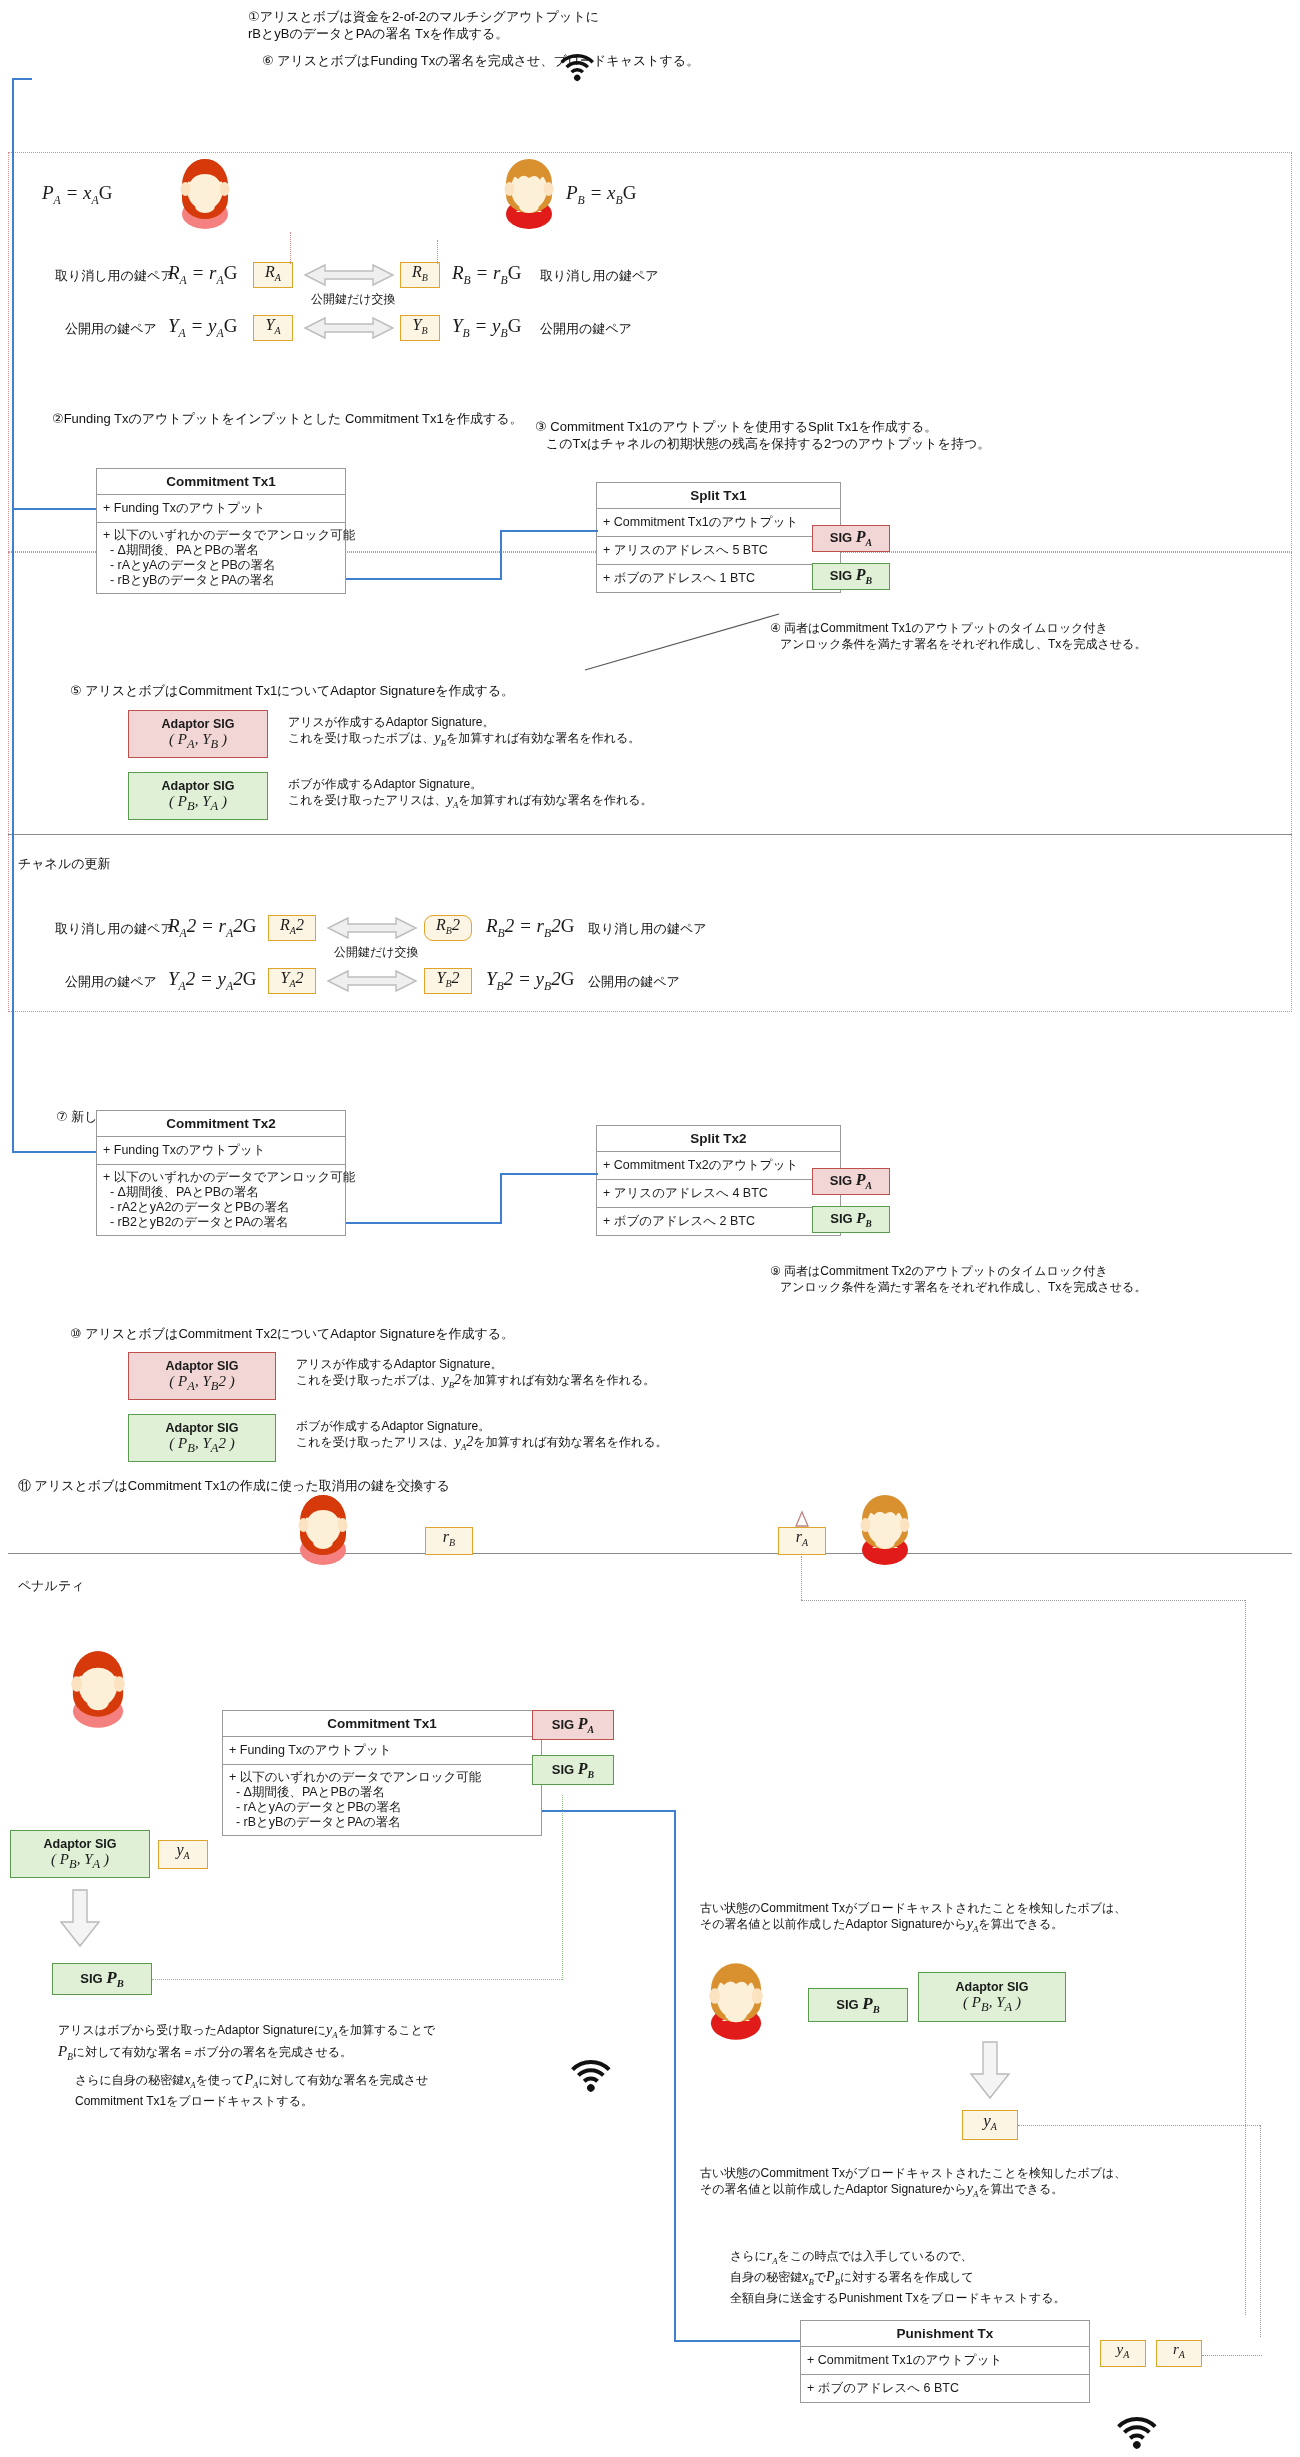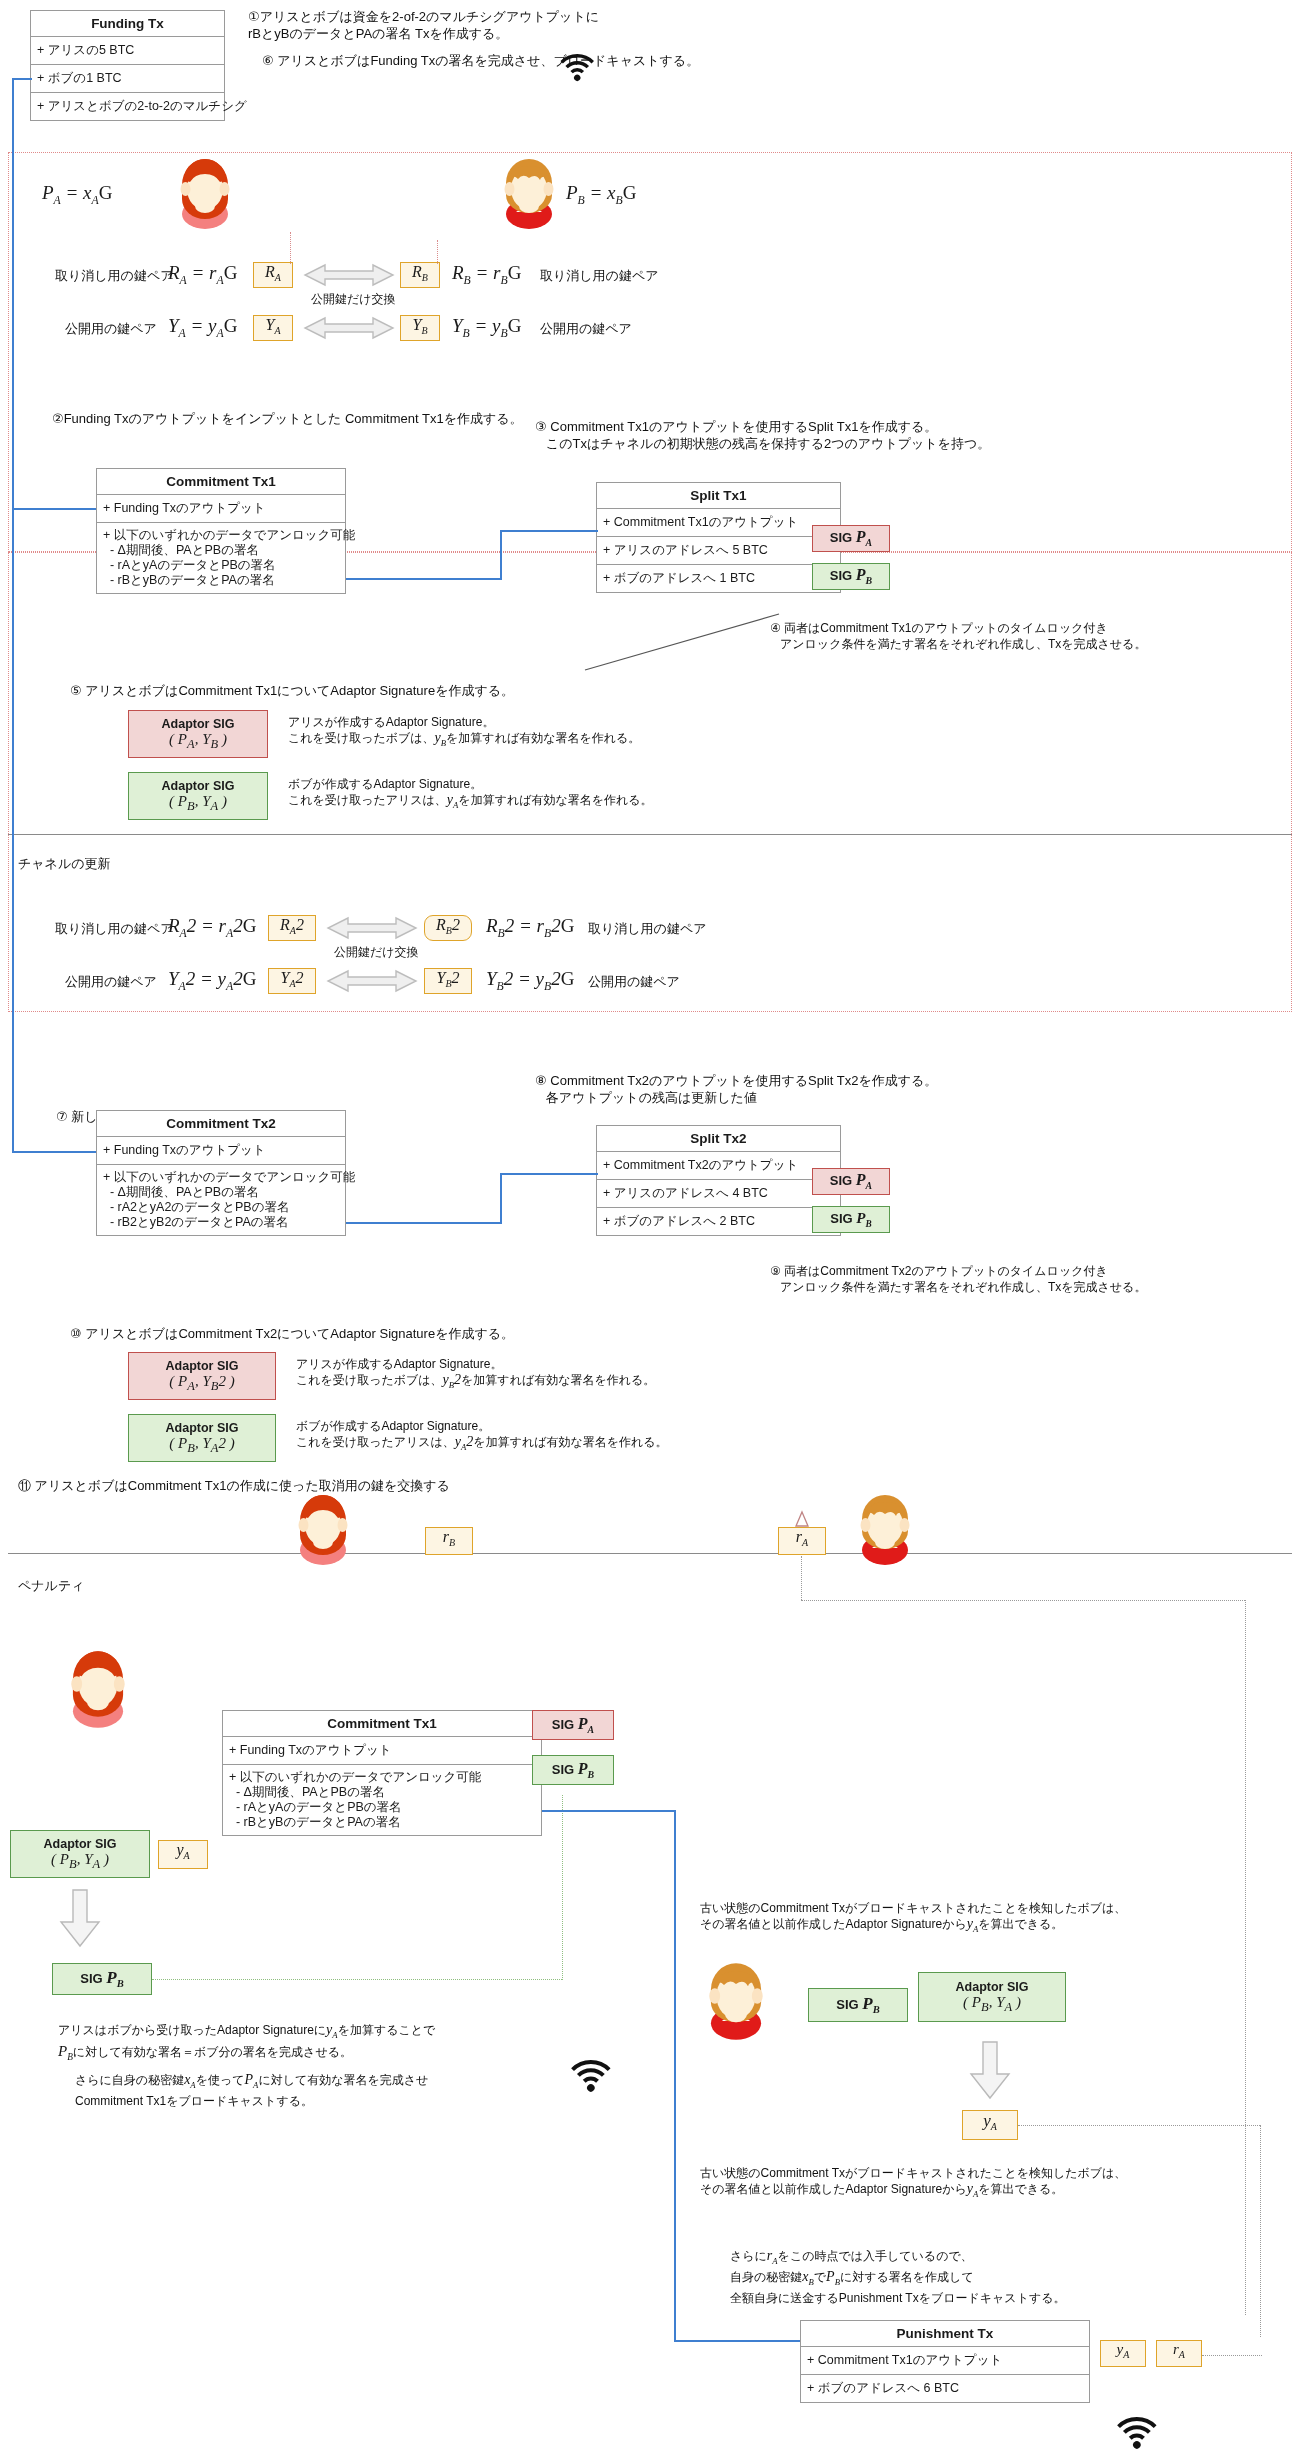--- a/index.html
+++ b/index.html
@@ -42,26 +42,20 @@
 </head>
 <body>
 
 <div id="page">
 
   <div class="abs dotframe" style="left:8px;top:152px;width:1284px;height:400px;"></div>
   <div class="abs dotframe" style="left:8px;top:552px;width:1284px;height:460px;"></div>
   <div class="abs sep" style="left:8px;top:834px;width:1284px;"></div>
   <div class="abs sep" style="left:8px;top:1553px;width:1284px;"></div>
 
-  <div class="abs txbox" style="left:30px;top:10px;width:195px;">
-    <div class="hdr">Funding Tx</div>
-    <div class="row">+ アリスの5 BTC</div>
-    <div class="row">+ ボブの1 BTC</div>
-    <div class="row">+ アリスとボブの2-to-2のマルチシグ</div>
-  </div>
 
   <div class="abs txt" style="left:248px;top:8px;">①アリスとボブは資金を2-of-2のマルチシグアウトプットに
 rBとyBのデータとPAの署名 Txを作成する。</div>
   <div class="abs txt" style="left:262px;top:52px;">⑥ アリスとボブはFunding Txの署名を完成させ、ブロードキャストする。</div>
 
   <div class="abs" style="left:568px;top:44px;">
     <svg width="34" height="32" viewBox="0 0 34 32">
         <g fill="none" stroke="#111" stroke-width="3.4" transform="rotate(-45 17 26)">
       <circle cx="6" cy="26" r="3.2" fill="#111" stroke="none"></circle>
       <path d="M6 18 A8 8 0 0 1 14 26"></path>
@@ -243,22 +237,20 @@
   </div>
   <div class="abs keybox" style="left:424px;top:968px;width:48px;height:26px;">
       <span style="font-size:16px;">Y<sub style="font-size:10px;">B</sub>2</span>
     </div>
   <div class="abs mi" style="left:486px;top:968px;">
     <span>Y<sub>B</sub>2 = y<sub>B</sub>2<span class="up">G</span></span>
   </div>
   <div class="abs txt" style="left:588px;top:973px;">公開用の鍵ペア</div>
 
   <div class="abs txt" style="left:56px;top:1068px;margin-top:40px;">⑦ 新しいCommitment Tx2を作成する。</div>
-  <div class="abs txt" style="left:535px;top:1072px;">⑧ Commitment Tx2のアウトプットを使用するSplit Tx2を作成する。
-   各アウトプットの残高は更新した値</div>
 
   <div class="abs txbox" style="left:96px;top:1110px;width:250px;">
     <div class="hdr">Commitment Tx2</div>
     <div class="row">+ Funding Txのアウトプット</div>
     <div class="rowml">+ 以下のいずれかのデータでアンロック可能
   - Δ期間後、PAとPBの署名
   - rA2とyA2のデータとPBの署名
   - rB2とyB2のデータとPAの署名</div>
   </div>
 

